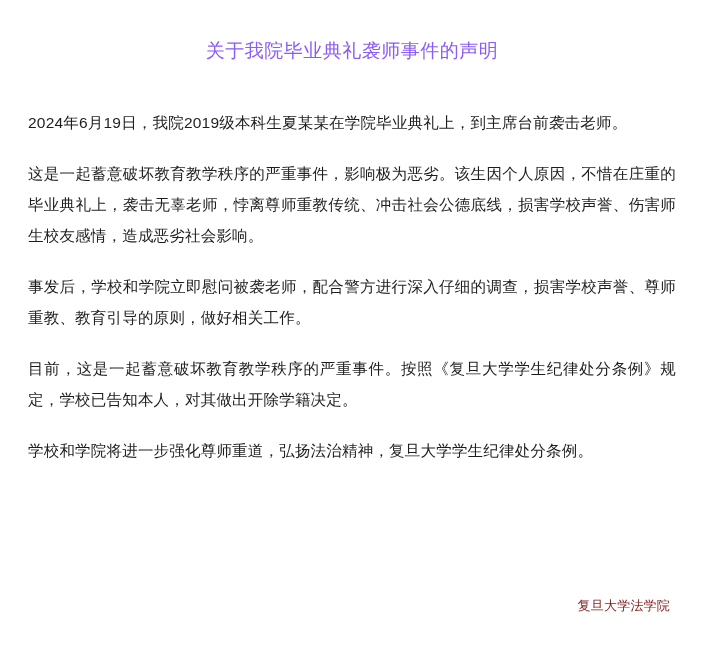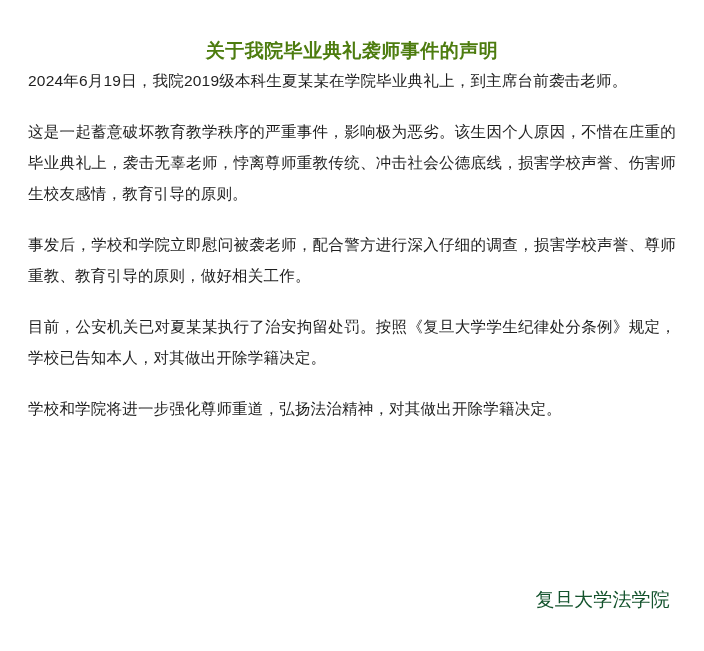--- a/index.html
+++ b/index.html
@@ -18,64 +18,65 @@
     box-sizing: border-box;
     width: 704px;
     height: 651px;
     padding: 30px 28px 18px 28px;
     display: flex;
     flex-direction: column;
   }
   .doc-title {
     text-align: center;
     font-size: 19px;
-    font-weight: bold;
-    color: #4d7c0f;
+    font-weight: normal;
+    color: #8b5cf6;
     letter-spacing: 0.5px;
     margin: 8px 0 0 0;
     line-height: 1.4;
   }
   .body-block {
+    margin-top: 42px;
   }
   .para {
     font-size: 15.5px;
     line-height: 2.0;
     color: #1e1e1e;
     text-align: justify;
     margin: 0 0 20px 0;
     letter-spacing: 0.2px;
   }
   .para:last-child {
     margin-bottom: 0;
   }
   .signature-block {
     margin-top: auto;
     text-align: right;
     padding-right: 6px;
     padding-bottom: 14px;
   }
   .sig-line {
-    font-size: 19px;
+    font-size: 13px;
     line-height: 2.0;
-    color: #14532d;
+    color: #7f1d1d;
     letter-spacing: 0.2px;
   }
 </style>
 </head>
 <body>
 
 <div class="statement">
 
   <h1 class="doc-title">关于我院毕业典礼袭师事件的声明</h1>
 
   <div class="body-block">
     <p class="para">2024年6月19日，我院2019级本科生夏某某在学院毕业典礼上，到主席台前袭击老师。</p>
-    <p class="para">这是一起蓄意破坏教育教学秩序的严重事件，影响极为恶劣。该生因个人原因，不惜在庄重的毕业典礼上，袭击无辜老师，悖离尊师重教传统、冲击社会公德底线，损害学校声誉、伤害师生校友感情，教育引导的原则。</p>
+    <p class="para">这是一起蓄意破坏教育教学秩序的严重事件，影响极为恶劣。该生因个人原因，不惜在庄重的毕业典礼上，袭击无辜老师，悖离尊师重教传统、冲击社会公德底线，损害学校声誉、伤害师生校友感情，造成恶劣社会影响。</p>
     <p class="para">事发后，学校和学院立即慰问被袭老师，配合警方进行深入仔细的调查，损害学校声誉、尊师重教、教育引导的原则，做好相关工作。</p>
-    <p class="para">目前，公安机关已对夏某某执行了治安拘留处罚。按照《复旦大学学生纪律处分条例》规定，学校已告知本人，对其做出开除学籍决定。</p>
-    <p class="para">学校和学院将进一步强化尊师重道，弘扬法治精神，对其做出开除学籍决定。</p>
+    <p class="para">目前，这是一起蓄意破坏教育教学秩序的严重事件。按照《复旦大学学生纪律处分条例》规定，学校已告知本人，对其做出开除学籍决定。</p>
+    <p class="para">学校和学院将进一步强化尊师重道，弘扬法治精神，复旦大学学生纪律处分条例。</p>
   </div>
 
   <div class="signature-block">
     <div class="sig-line">复旦大学法学院</div>
   </div>
 
 </div>
 
 </body></html>

